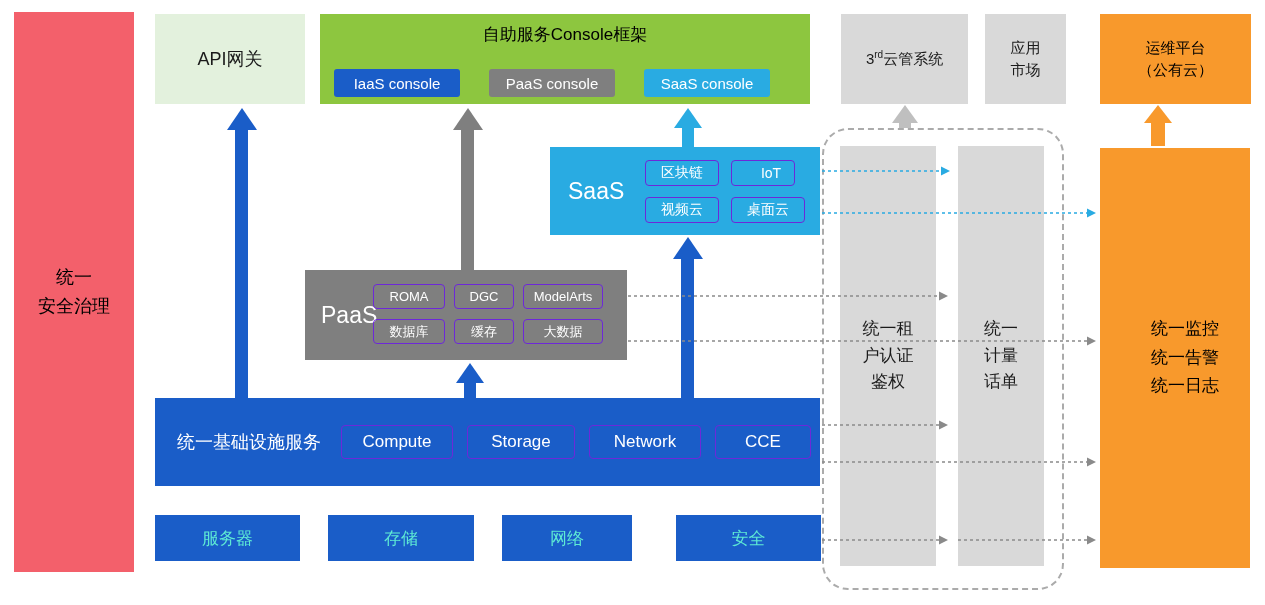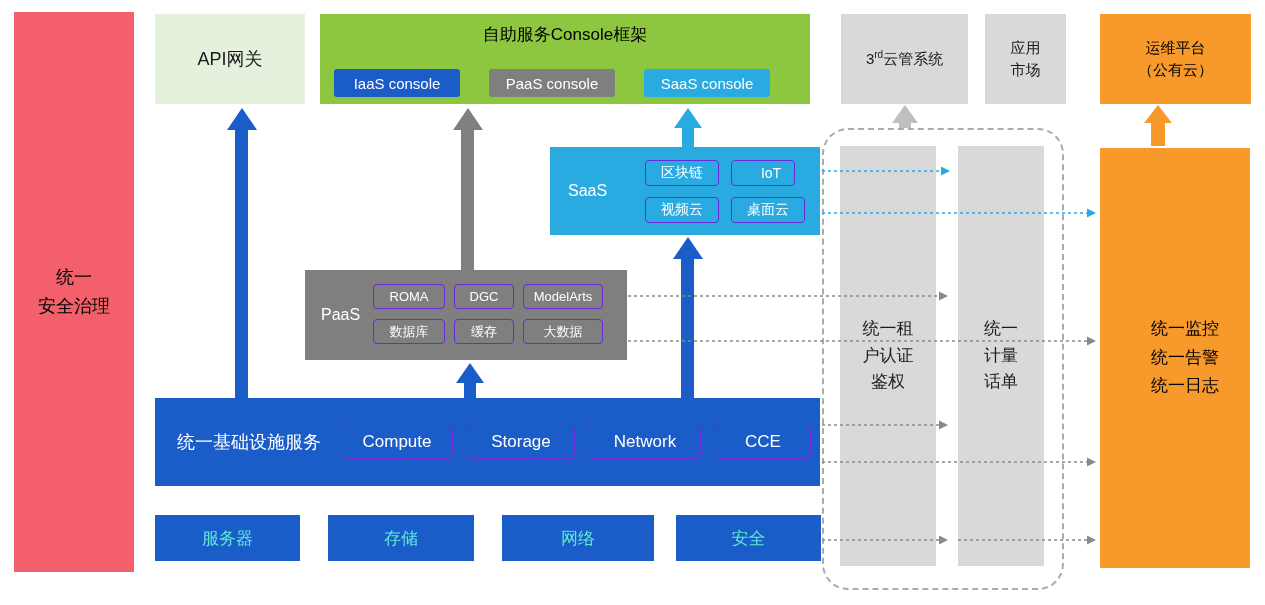--- a/index.html
+++ b/index.html
@@ -22,21 +22,21 @@
   .cc-iaas { background:#1A5DC8; }
   .cc-paas { background:#7F7F7F; }
   .cc-saas { background:#29ABE2; }
   .third-box { left:841px; top:14px; width:127px; height:90px; background:#D9D9D9; font-size:15px; }
   .third-box sup { font-size:10px; }
   .market-box { left:985px; top:14px; width:81px; height:90px; background:#D9D9D9; font-size:15px; line-height:1.5; }
   .om-box { left:1100px; top:14px; width:151px; height:90px; background:#F8992C; font-size:15px; line-height:1.5; color:#000; }
 
   
   .saas-box { position:absolute; left:550px; top:147px; width:270px; height:88px; background:#29ABE2; }
-  .layer-label { position:absolute; top:0; bottom:0; display:flex; align-items:center; color:#fff; font-size:16px; }
+  .layer-label { position:absolute; top:0; bottom:0; display:flex; align-items:center; color:#fff; font-size:23px; }
   .saas-label { left:18px; }
   .saas-chips { position:absolute; left:95px; top:13px; display:flex; flex-direction:column; gap:11px; }
   .chip-row { display:flex; gap:12px; }
   .chip { border:1px solid #6d28d9; border-radius:4px; color:#fff; display:flex; align-items:center; justify-content:center; font-size:14px; height:26px; background:transparent; }
   .w74 { width:74px; } .w64 { width:64px;padding-left:16px; }
 
   
   .paas-box { position:absolute; left:305px; top:270px; width:322px; height:90px; background:#7F7F7F; }
   .paas-label { left:16px; }
   .paas-chips { position:absolute; left:68px; top:14px; display:flex; flex-direction:column; gap:10px; }
@@ -48,21 +48,21 @@
   .iaas-box { position:absolute; left:155px; top:398px; width:665px; height:88px; background:#1A5DC8; }
   .iaas-label { left:22px; font-size:18px; }
   .iaas-chips { position:absolute; left:186px; top:27px; display:flex; gap:14px; }
   .iaas-chips .chip { height:34px; font-size:17px; border-radius:4px; }
   .w112 { width:112px; } .w108 { width:108px; } .w96 { width:96px; }
 
   
   .hw { top:515px; height:46px; background:#1A5DC8; color:#5eead4; font-size:17px; }
   .hw-1 { left:155px; width:145px; }
   .hw-2 { left:328px; width:146px; }
-  .hw-3 { left:502px; width:152px; }
+  .hw-3 { left:502px; width:130px; }
   .hw-4 { left:676px; width:145px; }
 
   
   .dash-frame { position:absolute; left:822px; top:128px; width:242px; height:462px; border:2px dashed #ABABAB; border-radius:26px; }
   .auth-bar { left:840px; top:146px; width:96px; height:420px; background:#D9D9D9; font-size:17px; line-height:1.55; }
   .billing-bar { left:958px; top:146px; width:86px; height:420px; background:#D9D9D9; font-size:17px; line-height:1.55; }
   .monitor-bar { left:1100px; top:148px; width:150px; height:420px; background:#F8992C; font-size:17px; line-height:1.7; color:#000;padding-left:20px; }
 
   .overlay { position:absolute; left:0; top:0; width:1265px; height:605px; pointer-events:none; }
 </style>

